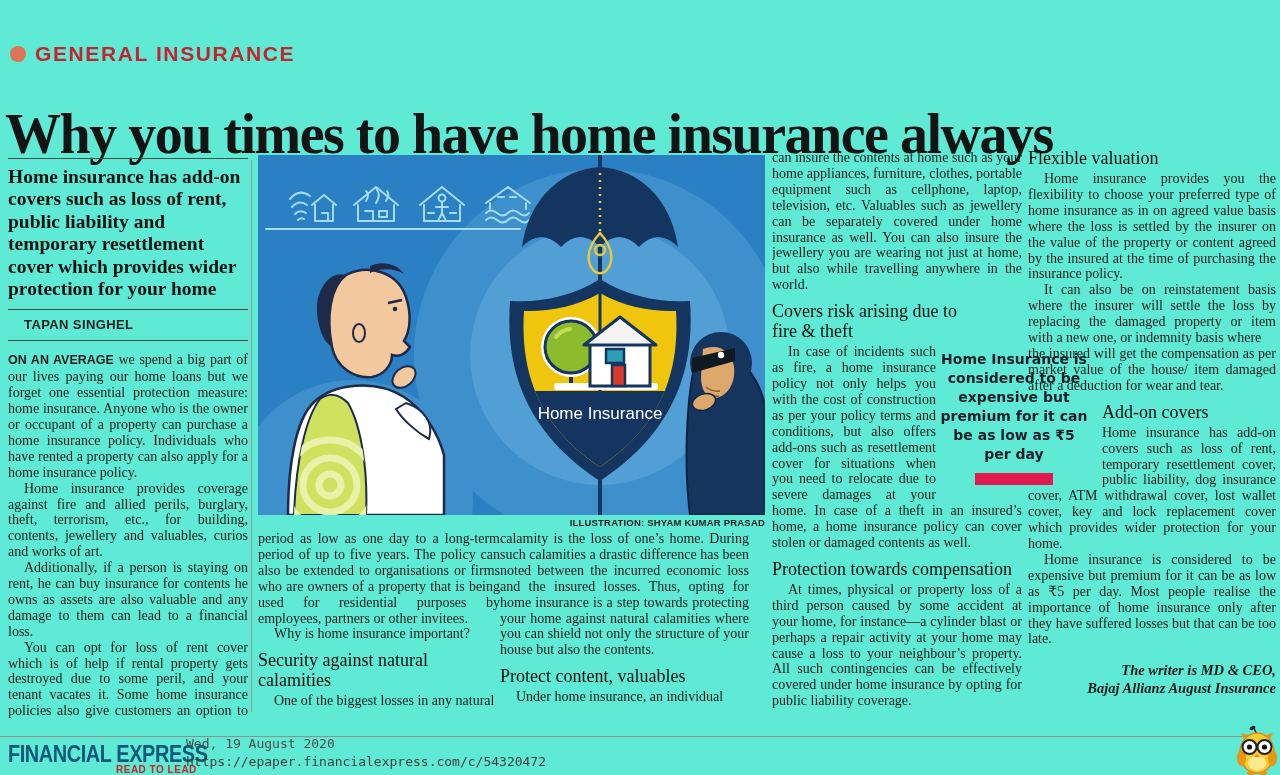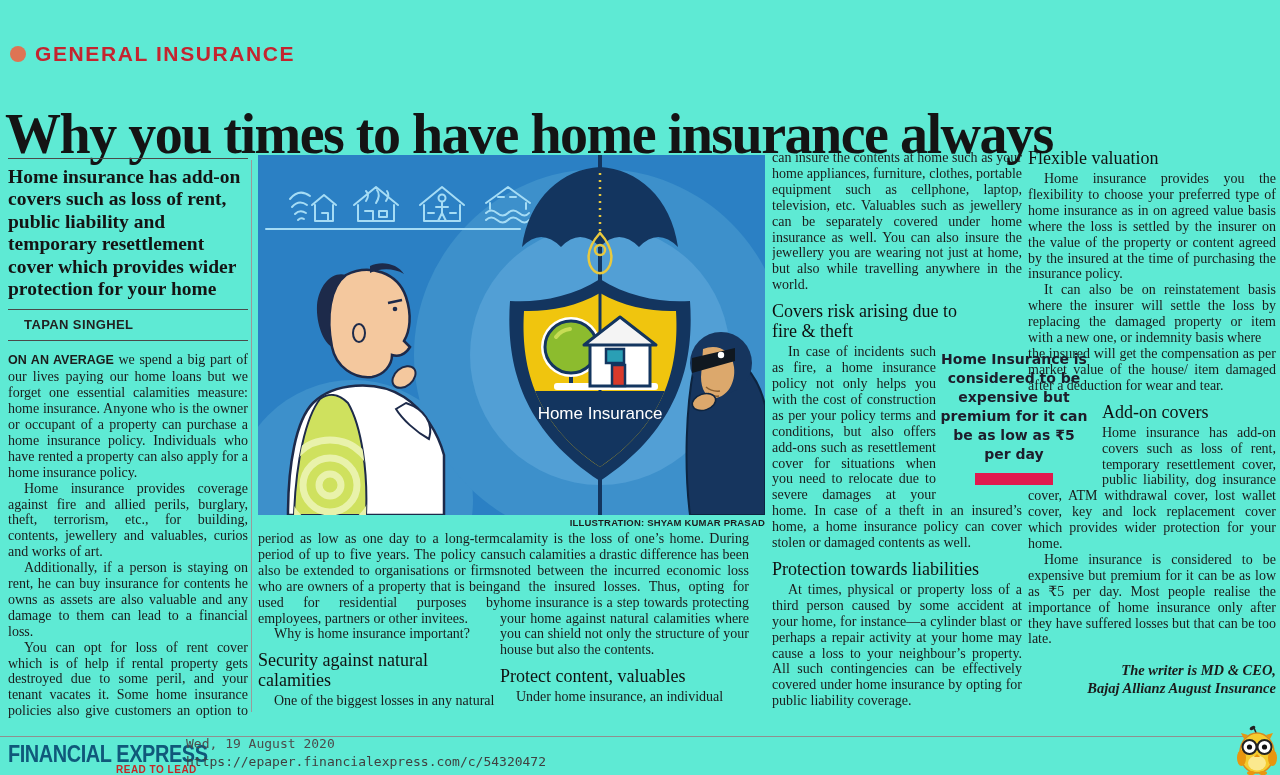--- a/index.html
+++ b/index.html
@@ -81,21 +81,21 @@
   </div>
   <h1 class="headline">Why you times to have home insurance always</h1>
 
   <div class="col col1">
     <hr class="rule">
     <div class="deck">Home insurance has add-on covers such as loss of rent, public liability and temporary resettlement cover which provides wider protection for your home</div>
     <hr class="rule">
     <div class="byline">TAPAN SINGHEL</div>
     <hr class="rule">
     <div class="col1-body">
-      <p><span class="leadin">ON AN AVERAGE</span><span> we spend a big part of our lives paying our home loans but we forget one essential calamities measure: home insurance. Anyone who is the owner or occupant of a property can purchase a home insurance policy. Individuals who have rented a property can also apply for a home insurance policy.</span></p>
+      <p><span class="leadin">ON AN AVERAGE</span><span> we spend a big part of our lives paying our home loans but we forget one essential protection measure: home insurance. Anyone who is the owner or occupant of a property can purchase a home insurance policy. Individuals who have rented a property can also apply for a home insurance policy.</span></p>
       <p class="ind">Home insurance provides coverage against fire and allied perils, burglary, theft, terrorism, etc., for building, contents, jewellery and valuables, curios and works of art.</p>
       <p class="ind">Additionally, if a person is staying on rent, he can buy insurance for contents he owns as assets are also valuable and any damage to them can lead to a financial loss.</p>
       <p class="ind">You can opt for loss of rent cover which is of help if rental property gets destroyed due to some peril, and your tenant vacates it. Some home insurance policies also give customers an option to buy a policy for a</p>
     </div>
   </div>
 
   <div class="vrule"></div>
 
   <svg class="illo" viewBox="0 0 507 360" width="507" height="360">
     <rect width="507" height="360" fill="#2b80c4"></rect>
@@ -210,21 +210,21 @@
   <div class="col col3">
     <p>calamity is the loss of one’s home. During such calamities a drastic difference has been noted between the incurred economic loss and the insured losses. Thus, opting for home insurance is a step towards protecting your home against natural calamities where you can shield not only the structure of your house but also the contents.</p>
     <h3 class="section-h">Protect content, valuables</h3>
     <p class="ind">Under home insurance, an individual</p>
   </div>
 
   <div class="col col4">
     <p>can insure the contents at home such as your home appliances, furniture, clothes, portable equipment such as cellphone, laptop, television, etc. Valuables such as jewellery can be separately covered under home insurance as well. You can also insure the jewellery you are wearing not just at home, but also while travelling anywhere in the world.</p>
     <h3 class="section-h h-narrow">Covers risk arising due to fire &amp; theft</h3>
     <p class="ind"><span class="fsp-r"></span><span>In case of incidents such as fire, a home insurance policy not only helps you with the cost of construction as per your policy terms and conditions, but also offers add-ons such as resettlement cover for situations when you need to relocate due to severe damages at your home. In case of a theft in an insured’s home, a home insurance policy can cover stolen or damaged contents as well.</span></p>
-    <h3 class="section-h">Protection towards liabilities</h3>
+    <h3 class="section-h">Protection towards compensation</h3>
     <p class="ind">At times, physical or property loss of a third person caused by some accident at your home, for instance—a cylinder blast or perhaps a repair activity at your home may cause a loss to your neighbour’s property. All such contingencies can be effectively covered under home insurance by opting for public liability coverage.</p>
   </div>
 
   <div class="col col5">
     <h3 class="section-h" style="margin-top:0">Flexible valuation</h3>
     <p class="ind">Home insurance provides you the flexibility to choose your preferred type of home insurance as in on agreed value basis where the loss is settled by the insurer on the value of the property or content agreed by the insured at the time of purchasing the insurance policy.</p>
     <p class="ind">It can also be on reinstatement basis where the insurer will settle the loss by replacing the damaged property or item with a new one, or indemnity basis where</p>
     <p class="ml">the insured will get the compensation as per market value of the house/ item damaged after a deduction for wear and tear.</p>
     <h3 class="section-h ml">Add-on covers</h3>
     <p><span class="fsp-l"></span><span>Home insurance has add-on covers such as loss of rent, temporary resettlement cover, public liability, dog insurance cover, ATM withdrawal cover, lost wallet cover, key and lock replacement cover which provides wider protection for your home.</span></p>

